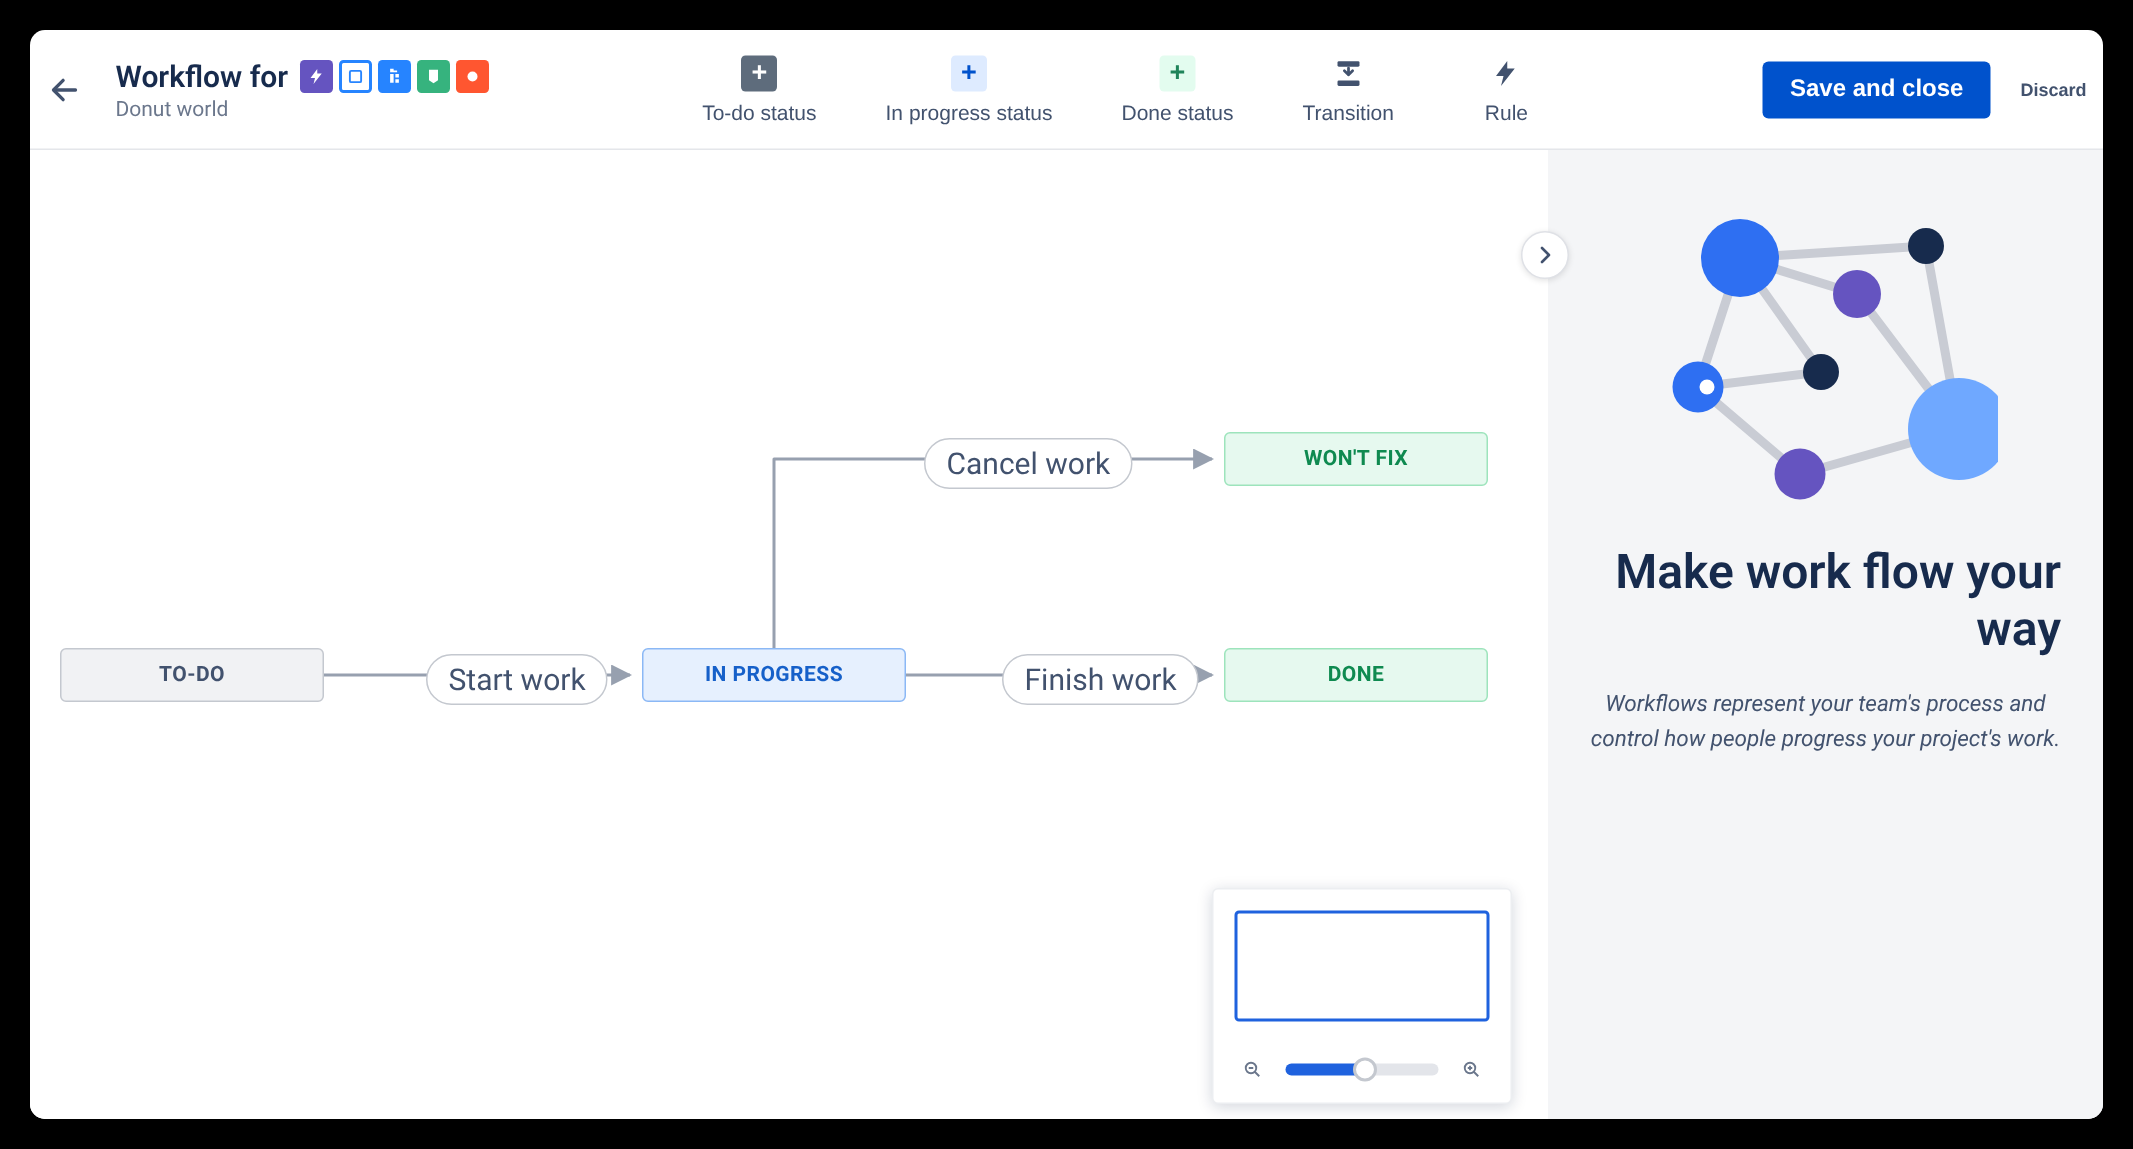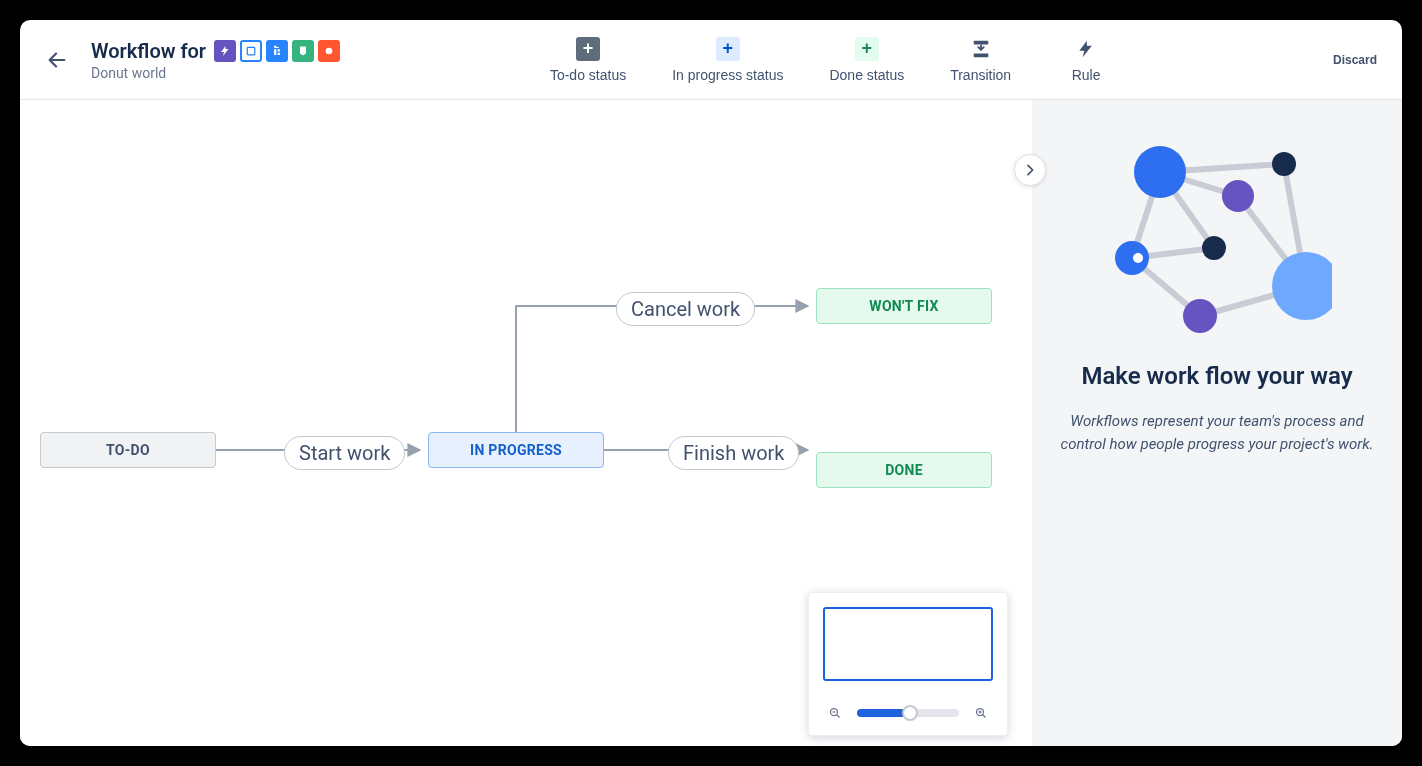--- a/index.html
+++ b/index.html
@@ -17,21 +17,21 @@
     position:relative;
     overflow:hidden;
     display:flex; flex-direction:column;
   }
 
   
   .header {
     height:80px;
     border-bottom:1px solid #e4e6ea;
     display:flex; align-items:center;
-    padding:0 17px;
+    padding:0 3px;
   }
   .back-btn {
     width:40px; height:40px;
     border:none; background:transparent;
     display:flex; align-items:center; justify-content:center;
     cursor:pointer; border-radius:4px;
   }
   .title-block { margin-left:14px; display:flex; flex-direction:column; }
   .title-line { display:flex; align-items:center; gap:8px; }
   .title-text { font-size:20px; font-weight:600; color:#172b4d; }
@@ -82,22 +82,22 @@
     width:32px; height:32px; border-radius:50%;
     background:#fff; border:1px solid #dfe1e6;
     box-shadow:0 1px 4px rgba(0,0,0,.12);
     display:flex; align-items:center; justify-content:center;
     cursor:pointer; z-index:5;
   }
 
   
   .illus { display:block; margin:0 auto 26px; }
   .side-title {
-    font-size:24px; font-weight:600; color:#172b4d;
-    text-align:center; margin:0 0 20px;
+    font-size:32px; font-weight:600; color:#172b4d;
+    text-align:right; margin:0 0 20px;
   }
   .side-p {
     font-size:15px; line-height:1.55; color:#42526e;
     text-align:center; margin:0 0 18px;font-style:italic;
   }
 
   
   .status-node {
     position:absolute;
     width:176px; height:36px;
@@ -230,20 +230,21 @@
         <span class="tool-icon">
           <svg width="20" height="20" viewBox="0 0 24 24" fill="#42526e">
               <path d="M13 2 4 14h6l-2 8 11-14h-6z"></path>
             </svg>
         </span>
         <span class="tool-label">Rule</span>
       </button>
     </div>
 
     <div class="actions">
+      <button class="primary-btn">Save and close</button>
       <button class="link-btn">Discard</button>
     </div>
   </div>
 
   <div class="body">
     <div class="canvas">
 
       <svg class="diagram-svg" width="1012" height="646">
         <defs>
           <marker id="arrow" viewBox="0 0 10 10" refX="9" refY="5" markerWidth="7" markerHeight="7" orient="auto-start-reverse">
@@ -260,21 +261,21 @@
 
       <div class="status-node status-todo" style="left:20px; top:332px">
         <span>TO-DO</span>
       </div>
       <div class="status-node status-inprogress" style="left:408px; top:332px">
         <span>IN PROGRESS</span>
       </div>
       <div class="status-node status-done" style="left:796px; top:188px">
         <span>WON'T FIX</span>
       </div>
-      <div class="status-node status-done" style="left:796px; top:352px">
+      <div class="status-node status-done" style="left:796px; top:332px">
         <span>DONE</span>
       </div>
 
       <div class="trans-label" style="left:264px; top:336px">Start work</div>
       <div class="trans-label" style="left:596px; top:192px">Cancel work</div>
       <div class="trans-label" style="left:648px; top:336px">Finish work</div>
 
       <div class="minimap">
         <div class="minimap-view"></div>
         <div class="zoom-row">

